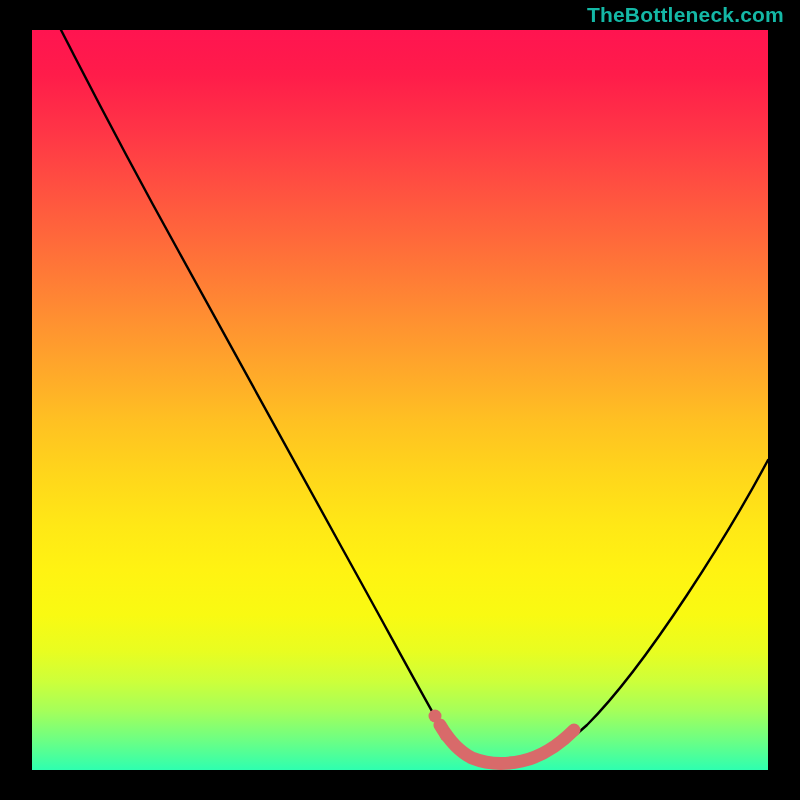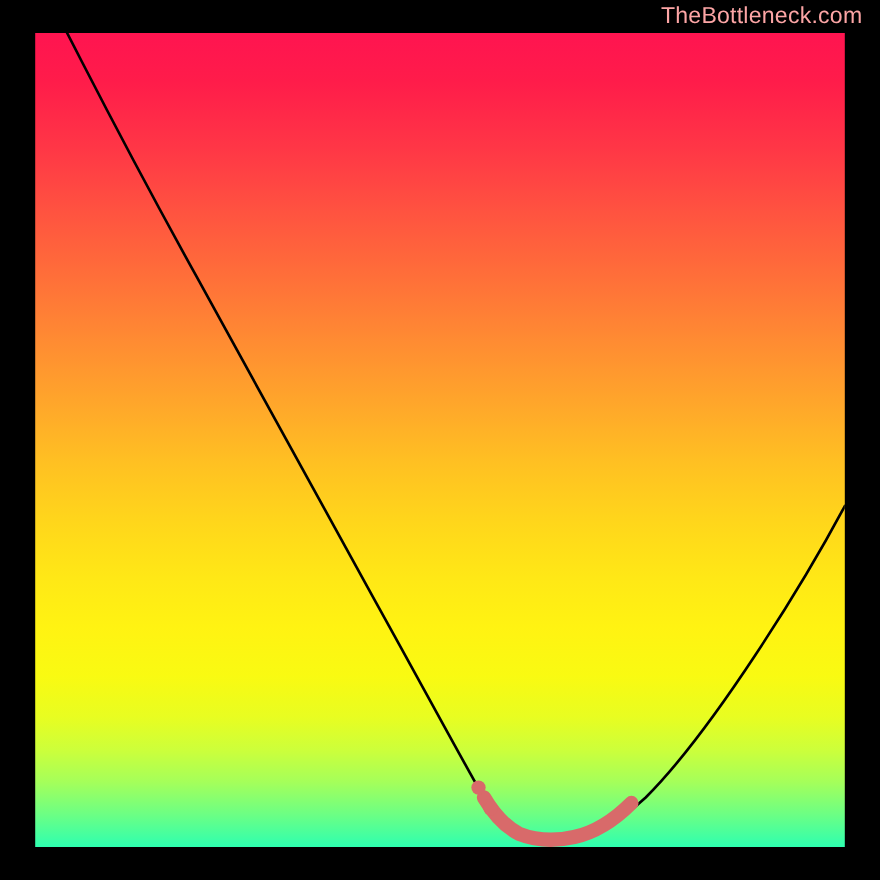--- a/index.html
+++ b/index.html
@@ -14,23 +14,23 @@
   .container {
     position: relative;
     width: 800px;
     height: 800px;
     background: #000000;
   }
   .watermark {
     position: absolute;
     top: 3px;
     right: 16px;
-    color: #fca5a5;
+    color: #14b8a6;
     font-size: 21px;
-    font-weight: 400;
+    font-weight: 700;
     font-family: Arial, sans-serif;
     z-index: 10;
     letter-spacing: 0.2px;
   }
   .plot-area {
     position: absolute;
     left: 32px;
     top: 30px;
     width: 736px;
     height: 740px;

